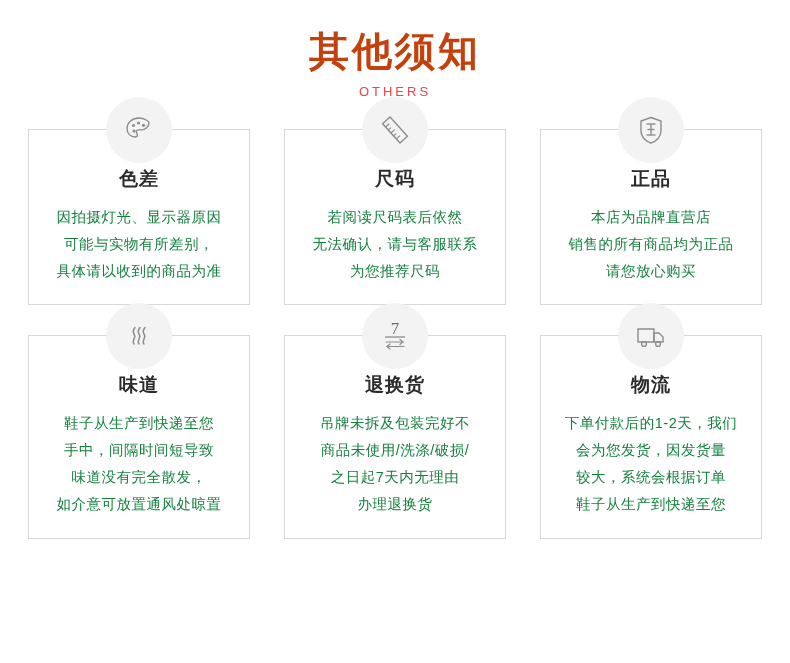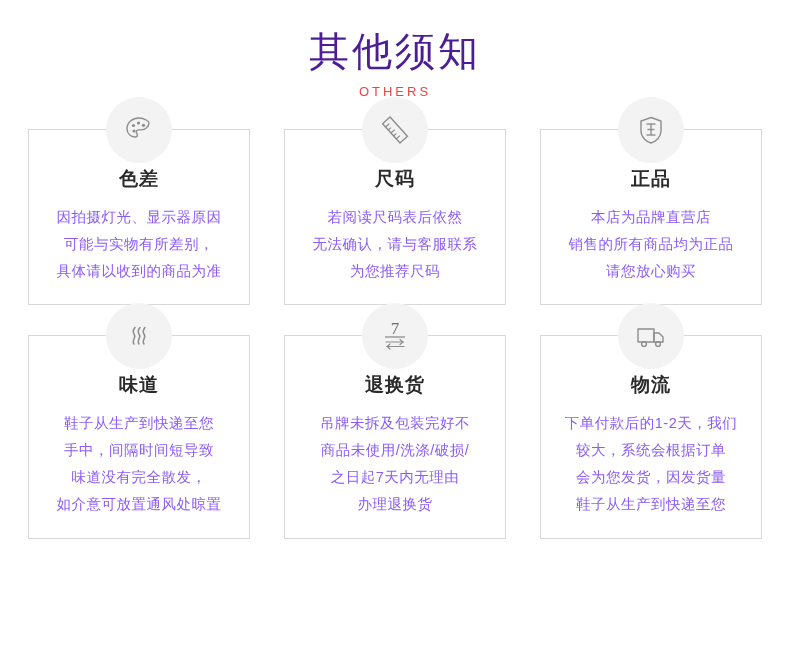--- a/index.html
+++ b/index.html
@@ -19,23 +19,23 @@
     width: 790px;
     height: 663px;
     box-sizing: border-box;
   }
   .header {
     text-align: center;
     padding-top: 26px;
   }
   .header-title {
     font-size: 40px;
-    font-weight: normal;
+    font-weight: bold;
     letter-spacing: 3px;
-    color: #4c1d95;
+    color: #c2410c;
     line-height: 1.25;
   }
   .header-sub {
     font-size: 13px;
     letter-spacing: 3px;
     color: #ef4444;
     margin-top: 8px;
   }
   .grid {
     margin-top: 30px;
@@ -76,21 +76,21 @@
   .card-title {
     font-size: 19px;
     font-weight: bold;
     color: #2b2b2b;
     letter-spacing: 1px;
     margin-bottom: 12px;
   }
   .card-body {
     font-size: 14.5px;
     line-height: 1.85;
-    color: #8b5cf6;
+    color: #15803d;
     letter-spacing: 0.5px;
   }
   .card-body div {
     white-space: nowrap;
   }
 </style>
 </head>
 <body>
 
 <div class="page">
@@ -209,20 +209,20 @@
             <path d="M5 11 H21 V24 H5 Z"></path>
             <path d="M21 15 H26 L30 19 V24 H21 Z"></path>
             <circle cx="11" cy="26" r="2.4"></circle>
             <circle cx="25" cy="26" r="2.4"></circle>
           </g>
         </svg>
       </div>
       <div class="card-title">物流</div>
       <div class="card-body">
         <div>下单付款后的1-2天，我们</div>
+        <div>会为您发货，因发货量</div>
         <div>较大，系统会根据订单</div>
-        <div>会为您发货，因发货量</div>
         <div>鞋子从生产到快递至您</div>
       </div>
     </div>
 
   </div>
 </div>
 
 </body></html>

